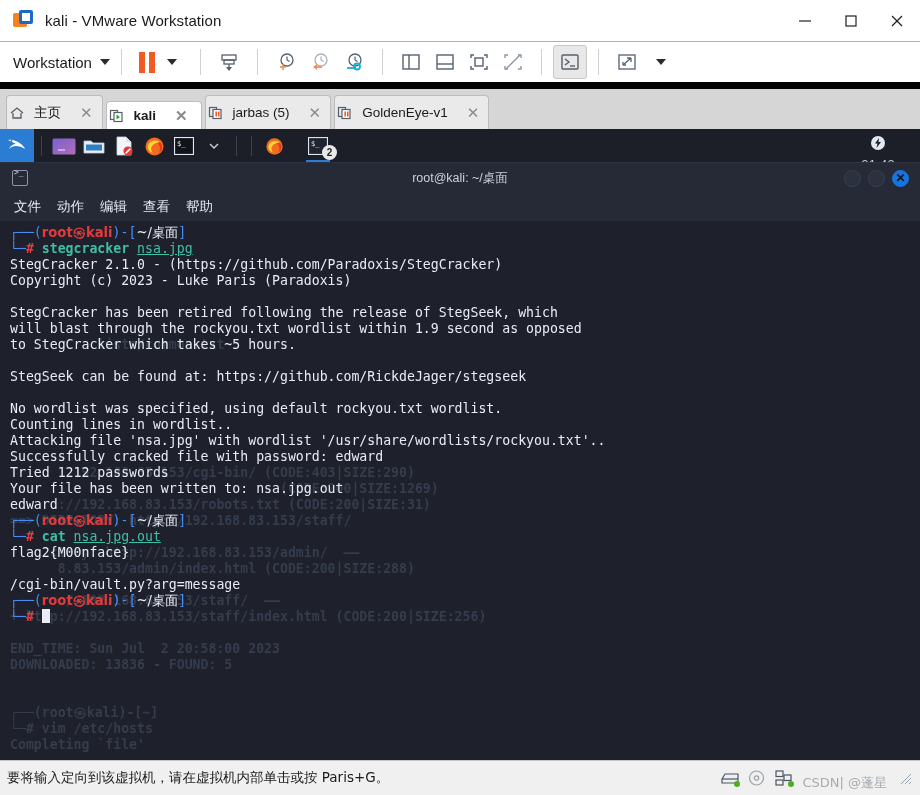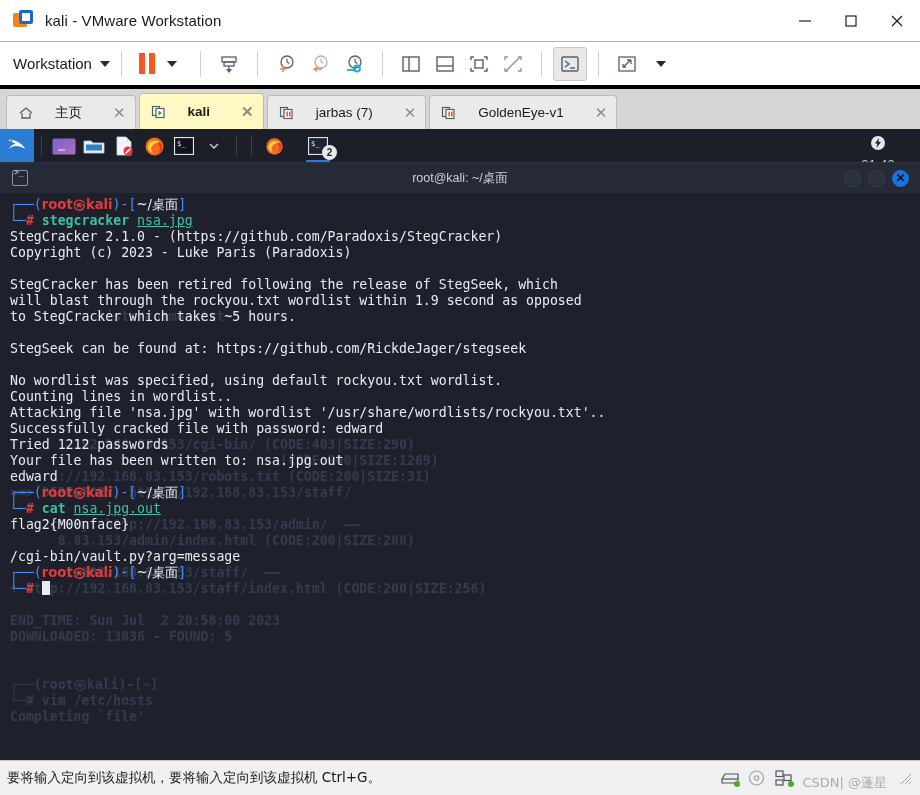--- a/index.html
+++ b/index.html
@@ -21,40 +21,40 @@
   .tb-icon .sq2 { position: absolute; left: 6px; top: 0px; width: 14px; height: 14px;
                   border: 3px solid #1b6ac9; background: #ffffff; border-radius: 2px; }
   .tb-title { font-size: 15px; color: #1a1a1a; letter-spacing: .1px; }
   .tb-spacer { flex: 1; }
   .win-btn { width: 46px; height: 42px; display: flex; align-items: center;
              justify-content: center; color: #202020; }
   .win-btn svg { display: block; }
 
   
   .toolbar { height: 47px; background: #ffffff; display: flex; align-items: center;
-             border-bottom: 4px solid #000000; flex: 0 0 47px; }
+             border-bottom: 7px solid #000000; flex: 0 0 47px; }
   .ws-menu { display: flex; align-items: center; gap: 8px; margin-left: 13px;
              font-size: 15px; color: #1a1a1a; }
   .caret { width: 0; height: 0; border-left: 5px solid transparent;
            border-right: 5px solid transparent; border-top: 6px solid #2b2b2b; }
   .tb-sep { width: 1px; height: 26px; background: #d0d0d0; margin: 0 11px; }
   .pause { display: flex; gap: 4px; margin-left: 6px; }
   .pause i { display: block; width: 6px; height: 21px; background: #f15a22; }
   .tbtn { width: 34px; height: 34px; display: flex; align-items: center;
           justify-content: center; border-radius: 3px; }
   .tbtn.active { background: #e8e8e8; border: 1px solid #c8c8c8; }
 
   
   .tabstrip { height: 40px; background: #d6d6d6; display: flex; align-items: flex-end;
               padding-left: 6px; flex: 0 0 40px; }
-  .tab { height: 34px; min-width: 96px; display: flex; align-items: center; gap: 21px;
-         padding: 0 9px 0 11px; background: #eaeaea; border: 1px solid #bcbcbc;
+  .tab { height: 34px; min-width: 96px; display: flex; align-items: center; gap: 9px;
+         padding: 0 9px 0 2px; background: #eaeaea; border: 1px solid #bcbcbc;
          border-bottom: none; border-radius: 4px 4px 0 0; margin-right: 3px;
          font-size: 13.5px; color: #1a1a1a; }
-  .tab.active { background: #fef9c3; height: 36px; font-weight: bold; }
+  .tab.active { background: #ffffff; height: 28px; font-weight: bold; }
   .tab .x { margin-left: 10px; color: #8a8a8a; font-size: 15px; line-height: 1; }
   .tab-ico { width: 16px; height: 16px; flex: 0 0 auto; }
 
   
   .kali-panel { height: 34px; background: #1c1f28; display: flex; align-items: center;
                 flex: 0 0 34px; position: relative; overflow: hidden; }
   .kali-panel::after { content:""; position:absolute; left:0; right:0; bottom:0;
                        height:1px; background:#2e3442; }
   .kali-logo { width: 34px; height: 34px; background: #2b7cd3; display: flex;
                align-items: center; justify-content: center; flex: 0 0 34px; }
@@ -272,21 +272,21 @@
 
     <div class="tab">
       <span class="tab-ico">
         <svg width="16" height="16" viewBox="0 0 16 16">
           <rect x="1.5" y="2.5" width="7" height="9" fill="none" stroke="#555e6b" stroke-width="1.2"></rect>
           <rect x="5" y="4.5" width="8" height="9" fill="#ffffff" stroke="#555e6b" stroke-width="1.2"></rect>
           <rect x="7.4" y="6.5" width="1.6" height="5" fill="#f15a22"></rect>
           <rect x="10" y="6.5" width="1.6" height="5" fill="#f15a22"></rect>
         </svg>
       </span>
-      <span>jarbas (7)</span>
+      <span>jarbas (5)</span>
       <span class="x">✕</span>
     </div>
 
     <div class="tab">
       <span class="tab-ico">
         <svg width="16" height="16" viewBox="0 0 16 16">
           <rect x="1.5" y="2.5" width="7" height="9" fill="none" stroke="#555e6b" stroke-width="1.2"></rect>
           <rect x="5" y="4.5" width="8" height="9" fill="#ffffff" stroke="#555e6b" stroke-width="1.2"></rect>
           <rect x="7.4" y="6.5" width="1.6" height="5" fill="#f15a22"></rect>
           <rect x="10" y="6.5" width="1.6" height="5" fill="#f15a22"></rect>
@@ -425,29 +425,36 @@
       <div class="term-title">root@kali: ~/桌面</div>
       <div class="wbtns">
         <div class="wcirc"></div>
         <div class="wcirc"></div>
         <div class="wcirc close">
           <span>✕</span>
         </div>
       </div>
     </div>
 
+    <div class="term-menu cn">
+      <span>文件</span>
+      <span>动作</span>
+      <span>编辑</span>
+      <span>查看</span>
+      <span>帮助</span>
+    </div>
 
     <div class="term-body">
       <div class="ghost-layer" id="ghost"><div class="ln">&nbsp;</div><div class="ln">&nbsp;</div><div class="ln">&nbsp;</div><div class="ln">&nbsp;</div><div class="ln">&nbsp;</div><div class="ln">&nbsp;</div><div class="ln">&nbsp;</div><div class="ln">           lists/common.txt</div><div class="ln">&nbsp;</div><div class="ln">&nbsp;</div><div class="ln">&nbsp;</div><div class="ln">&nbsp;</div><div class="ln">&nbsp;</div><div class="ln">&nbsp;</div><div class="ln">&nbsp;</div><div class="ln">        192.168.83.153/cgi-bin/ (CODE:403|SIZE:290)</div><div class="ln">                                  (CODE:200|SIZE:1269)</div><div class="ln">      ://192.168.83.153/robots.txt (CODE:200|SIZE:31)</div><div class="ln">==&gt; DIRECTORY: http://192.168.83.153/staff/</div><div class="ln">&nbsp;</div><div class="ln">     ctory: http://192.168.83.153/admin/  ——</div><div class="ln">      8.83.153/admin/index.html (CODE:200|SIZE:288)</div><div class="ln">&nbsp;</div><div class="ln">      .//192.168.83.153/staff/  ——</div><div class="ln">+ http://192.168.83.153/staff/index.html (CODE:200|SIZE:256)</div><div class="ln">&nbsp;</div><div class="ln">END_TIME: Sun Jul  2 20:58:00 2023</div><div class="ln">DOWNLOADED: 13836 - FOUND: 5</div><div class="ln">&nbsp;</div><div class="ln">&nbsp;</div><div class="ln">┌──(root㉿kali)-[~]</div><div class="ln">└─# vim /etc/hosts</div><div class="ln">Completing `file'</div></div>
       <div class="live-layer" id="live"><div class="ln"><span class="c-blue">┌──(</span><span class="c-red cn">root㉿kali</span><span class="c-blue">)-[</span><span class="c-white cn">~/桌面</span><span class="c-blue">]</span></div><div class="ln"><span class="c-blue">└─</span><span class="c-red"># </span><span class="c-teal">stegcracker </span><span class="c-ul">nsa.jpg</span></div><div class="ln"><span class="c-white">StegCracker 2.1.0 - (https://github.com/Paradoxis/StegCracker)</span></div><div class="ln"><span class="c-white">Copyright (c) 2023 - Luke Paris (Paradoxis)</span></div><div class="ln"><span class="c-white">&nbsp;</span></div><div class="ln"><span class="c-white">StegCracker has been retired following the release of StegSeek, which</span></div><div class="ln"><span class="c-white">will blast through the rockyou.txt wordlist within 1.9 second as opposed</span></div><div class="ln"><span class="c-white">to StegCracker which takes ~5 hours.</span></div><div class="ln"><span class="c-white">&nbsp;</span></div><div class="ln"><span class="c-white">StegSeek can be found at: https://github.com/RickdeJager/stegseek</span></div><div class="ln"><span class="c-white">&nbsp;</span></div><div class="ln"><span class="c-white">No wordlist was specified, using default rockyou.txt wordlist.</span></div><div class="ln"><span class="c-white">Counting lines in wordlist..</span></div><div class="ln"><span class="c-white">Attacking file 'nsa.jpg' with wordlist '/usr/share/wordlists/rockyou.txt'..</span></div><div class="ln"><span class="c-white">Successfully cracked file with password: edward</span></div><div class="ln"><span class="c-white">Tried 1212 passwords</span></div><div class="ln"><span class="c-white">Your file has been written to: nsa.jpg.out</span></div><div class="ln"><span class="c-white">edward</span></div><div class="ln"><span class="c-blue">┌──(</span><span class="c-red cn">root㉿kali</span><span class="c-blue">)-[</span><span class="c-white cn">~/桌面</span><span class="c-blue">]</span></div><div class="ln"><span class="c-blue">└─</span><span class="c-red"># </span><span class="c-teal">cat </span><span class="c-ul">nsa.jpg.out</span></div><div class="ln"><span class="c-white">flag2{M00nface}</span></div><div class="ln"><span class="c-white">&nbsp;</span></div><div class="ln"><span class="c-white">/cgi-bin/vault.py?arg=message</span></div><div class="ln"><span class="c-blue">┌──(</span><span class="c-red cn">root㉿kali</span><span class="c-blue">)-[</span><span class="c-white cn">~/桌面</span><span class="c-blue">]</span></div><div class="ln"><span class="c-blue">└─</span><span class="c-red"># </span><span class="cursor"></span></div></div>
     </div>
   </div>
 
   <div class="statusbar">
-    <span class="status-txt cn">要将输入定向到该虚拟机，要将输入定向到该虚拟机 Ctrl+G。</span>
+    <span class="status-txt cn">要将输入定向到该虚拟机，请在虚拟机内部单击或按 Paris+G。</span>
     <div class="status-icons">
       <span class="sico">
         <svg width="18" height="16" viewBox="0 0 18 16">
           <path d="M1 9 L4 4 H17 V13 H1 Z" fill="none" stroke="#4a5663" stroke-width="1.2"></path>
           <line x1="1" y1="9" x2="17" y2="9" stroke="#4a5663" stroke-width="1.2"></line>
         </svg>
         <span class="greendot"></span>
       </span>
       <span class="sico">
         <svg width="17" height="16" viewBox="0 0 17 16">

